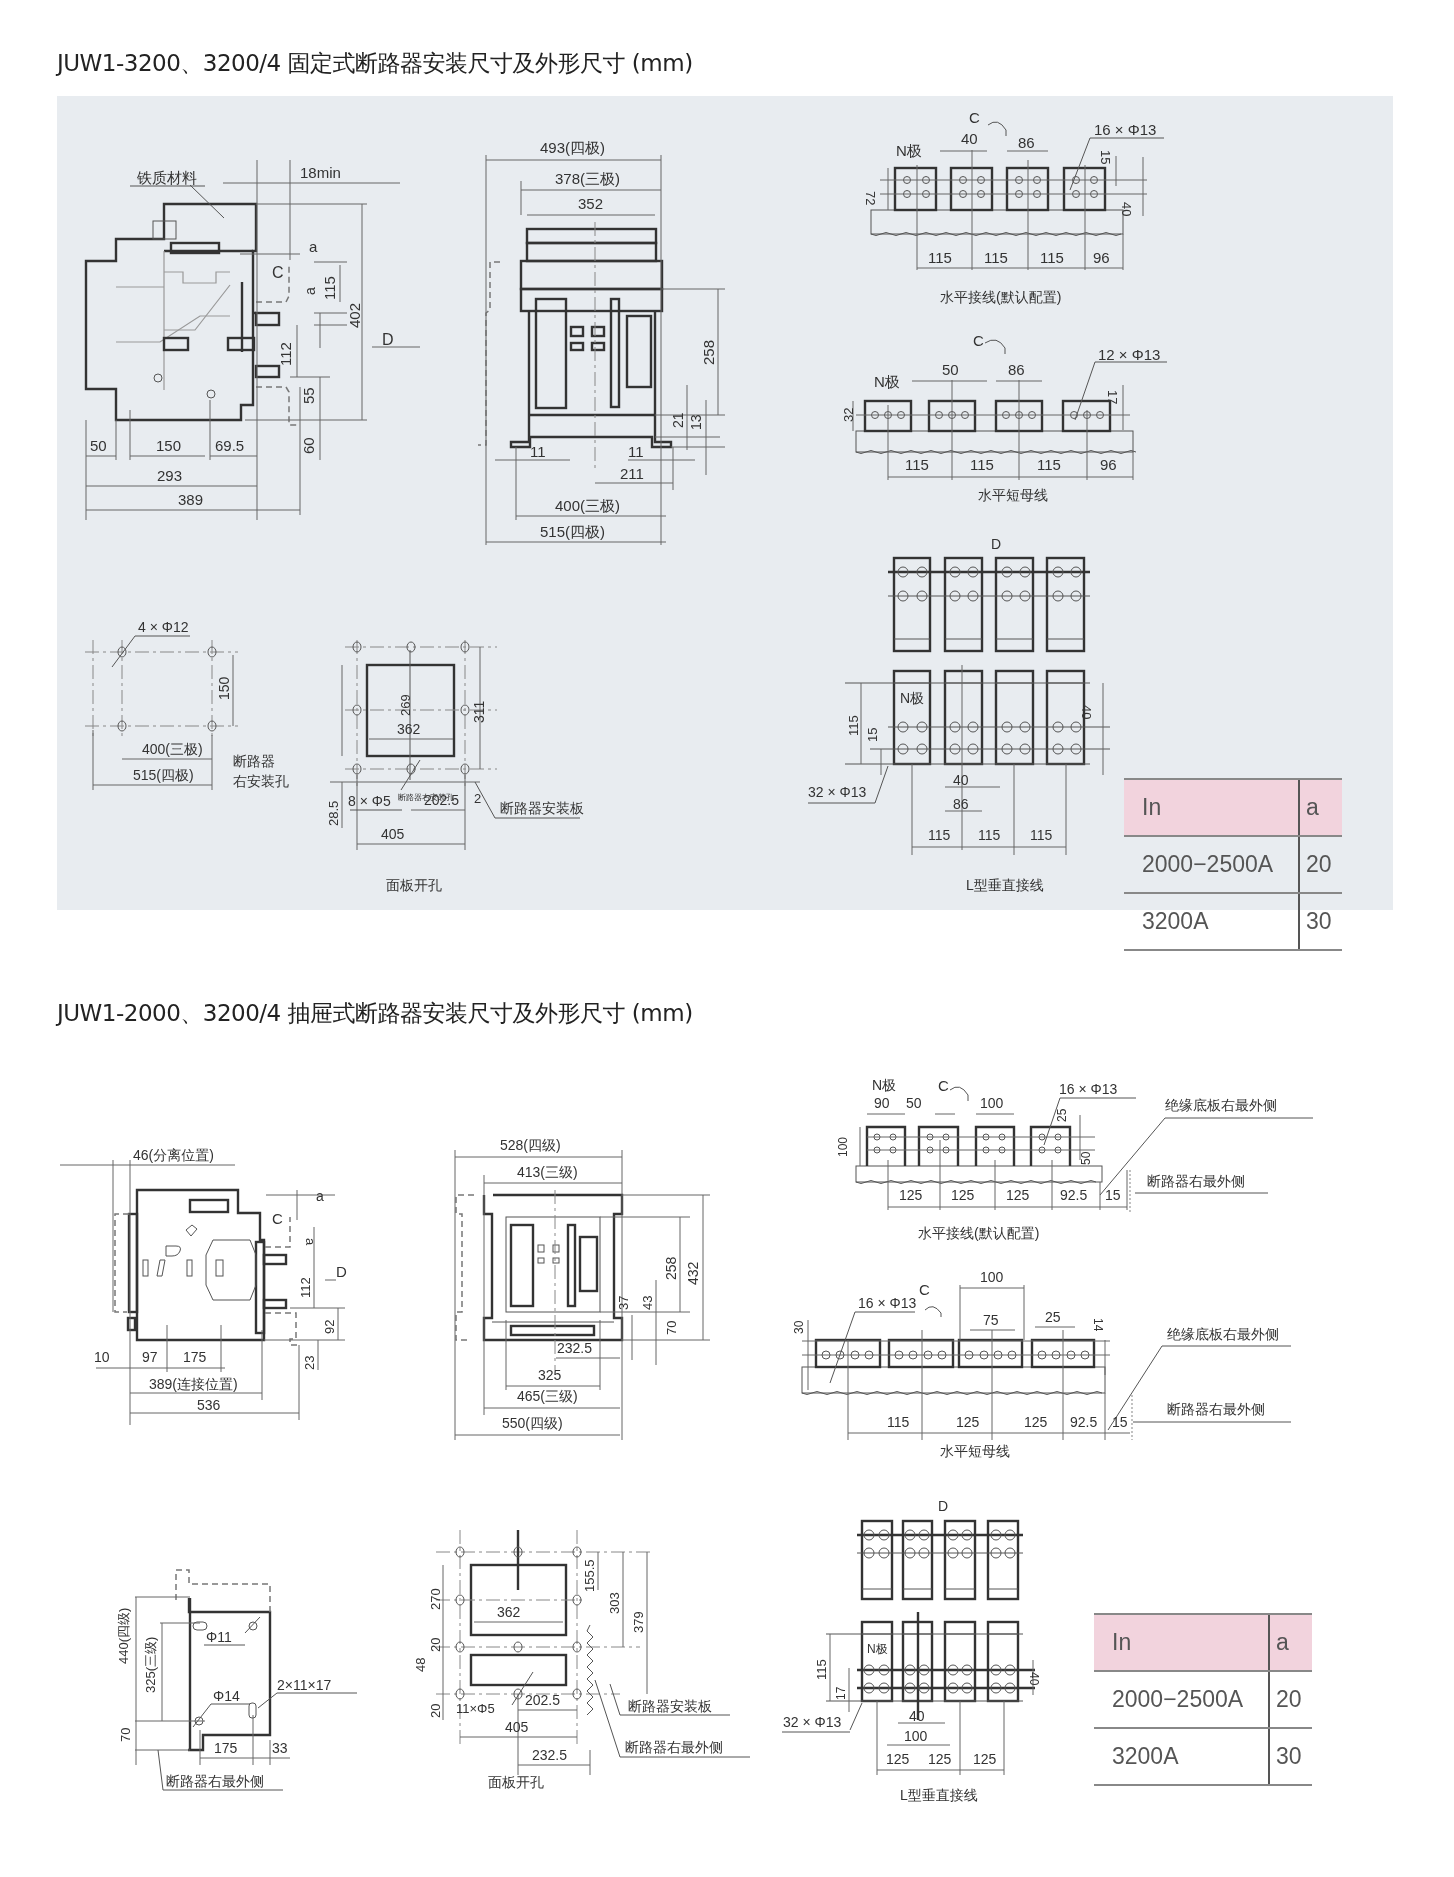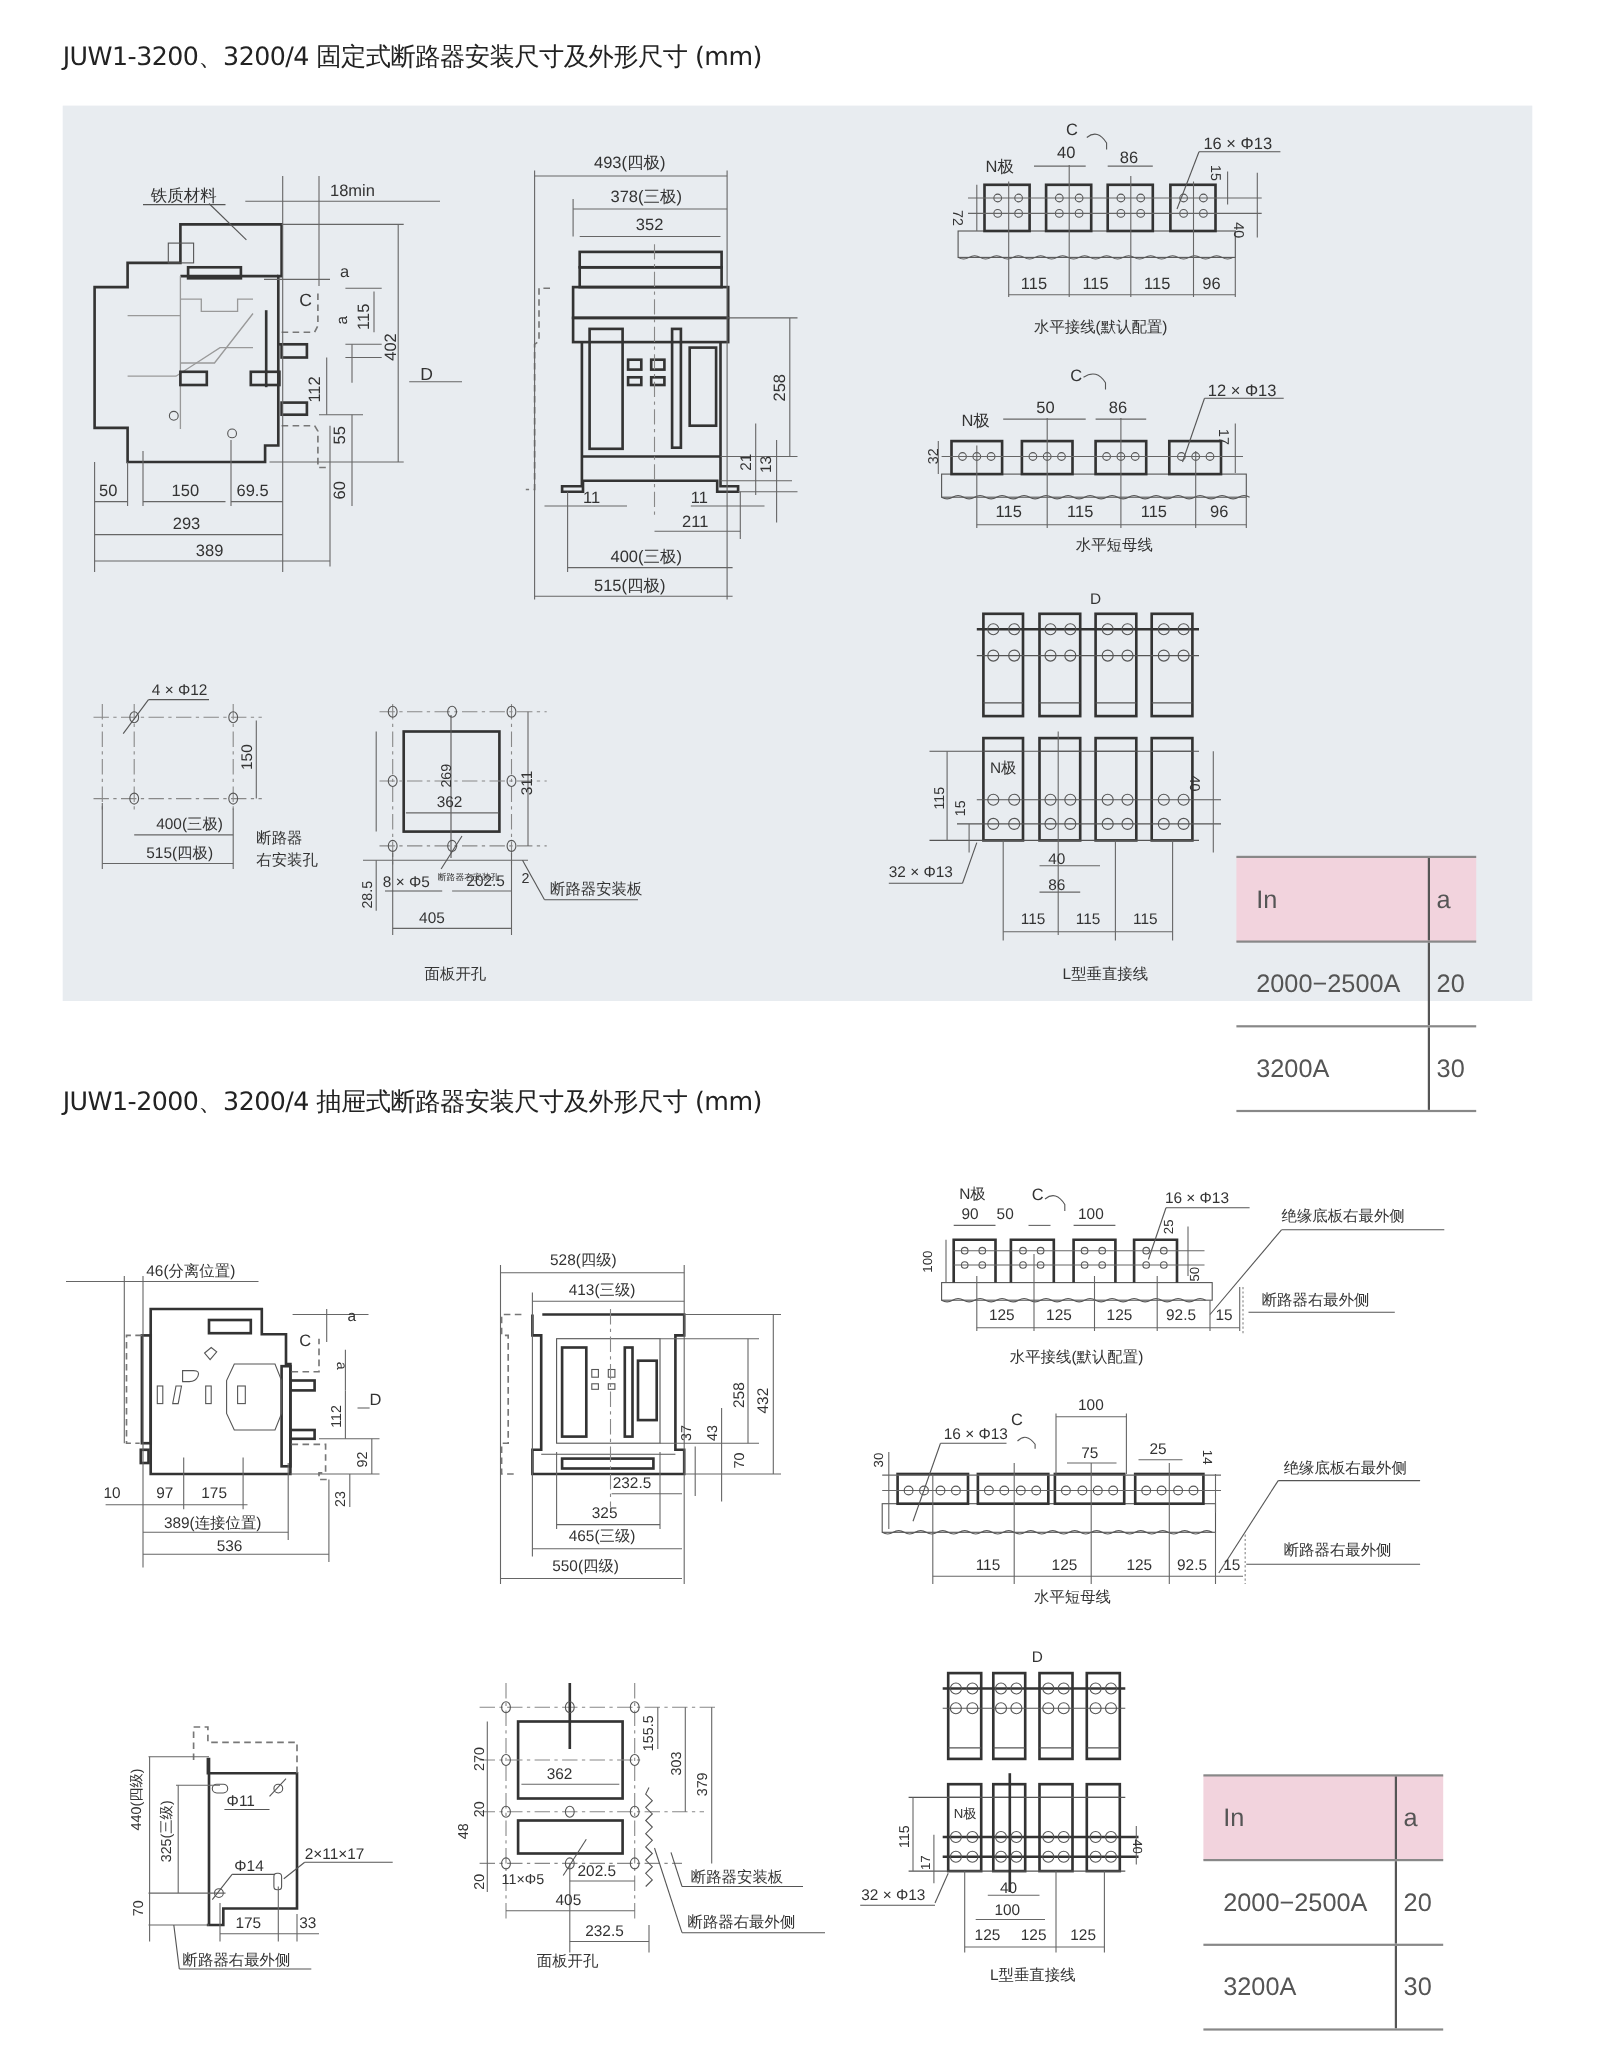--- a/index.html
+++ b/index.html
@@ -1,28 +1,28 @@
 <!DOCTYPE html>
 <html><head>
 <meta charset="utf-8">
 <style>
   html,body{margin:0;padding:0;background:#ffffff;}
   body{width:1454px;height:1877px;position:relative;overflow:hidden;font-family:"DejaVu Sans","Liberation Sans",sans-serif;color:#333;}
-  .title{position:absolute;left:57px;font-size:23px;color:#222;font-family:"DejaVu Sans",sans-serif;letter-spacing:-0.5px;white-space:nowrap;}
+  .title{position:absolute;left:57px;font-size:23px;color:#222;font-family:"DejaVu Sans",sans-serif;letter-spacing:-0.5px;white-space:nowrap;margin-top:12px;}
   .panel{position:absolute;left:57px;width:1336px;background:#e8ecf0;}
   svg{position:absolute;left:0;top:0;}
   svg text{font-family:"Liberation Sans","DejaVu Sans",sans-serif;fill:#333;}
   .ln{stroke:#333;stroke-width:2.4;fill:none;}
   .th{stroke:#555;stroke-width:1;fill:none;}
   .dim{stroke:#666;stroke-width:1;fill:none;}
   .ds{stroke:#777;stroke-width:1.5;fill:none;stroke-dasharray:6 4;}
   .cl{stroke:#888;stroke-width:1;fill:none;stroke-dasharray:14 4 3 4;}
   .gt{stroke:#999;stroke-width:1.2;fill:none;}
   .tbl{position:absolute;border-collapse:collapse;font-family:"Liberation Sans","DejaVu Sans",sans-serif;font-size:23px;color:#555;}
-  .tbl td{padding:18px 6px;height:39px;border-bottom:2px solid #888;}
+  .tbl td{padding:8px 6px;height:39px;border-bottom:2px solid #888;}
   .tbl tr:first-child td{background:#f2d3dd;border-top:2px solid #888;}
   .tbl td.a{border-left:2px solid #555;width:30px;}
   .tbl td.in{width:150px;padding-left:18px;}
 </style>
 </head>
 <body>
 
 <div class="title" style="top:36px;">JUW1-3200、3200/4 固定式断路器安装尺寸及外形尺寸 (mm)</div>
 
 <div class="panel" style="top:96px;height:814px;"></div>

